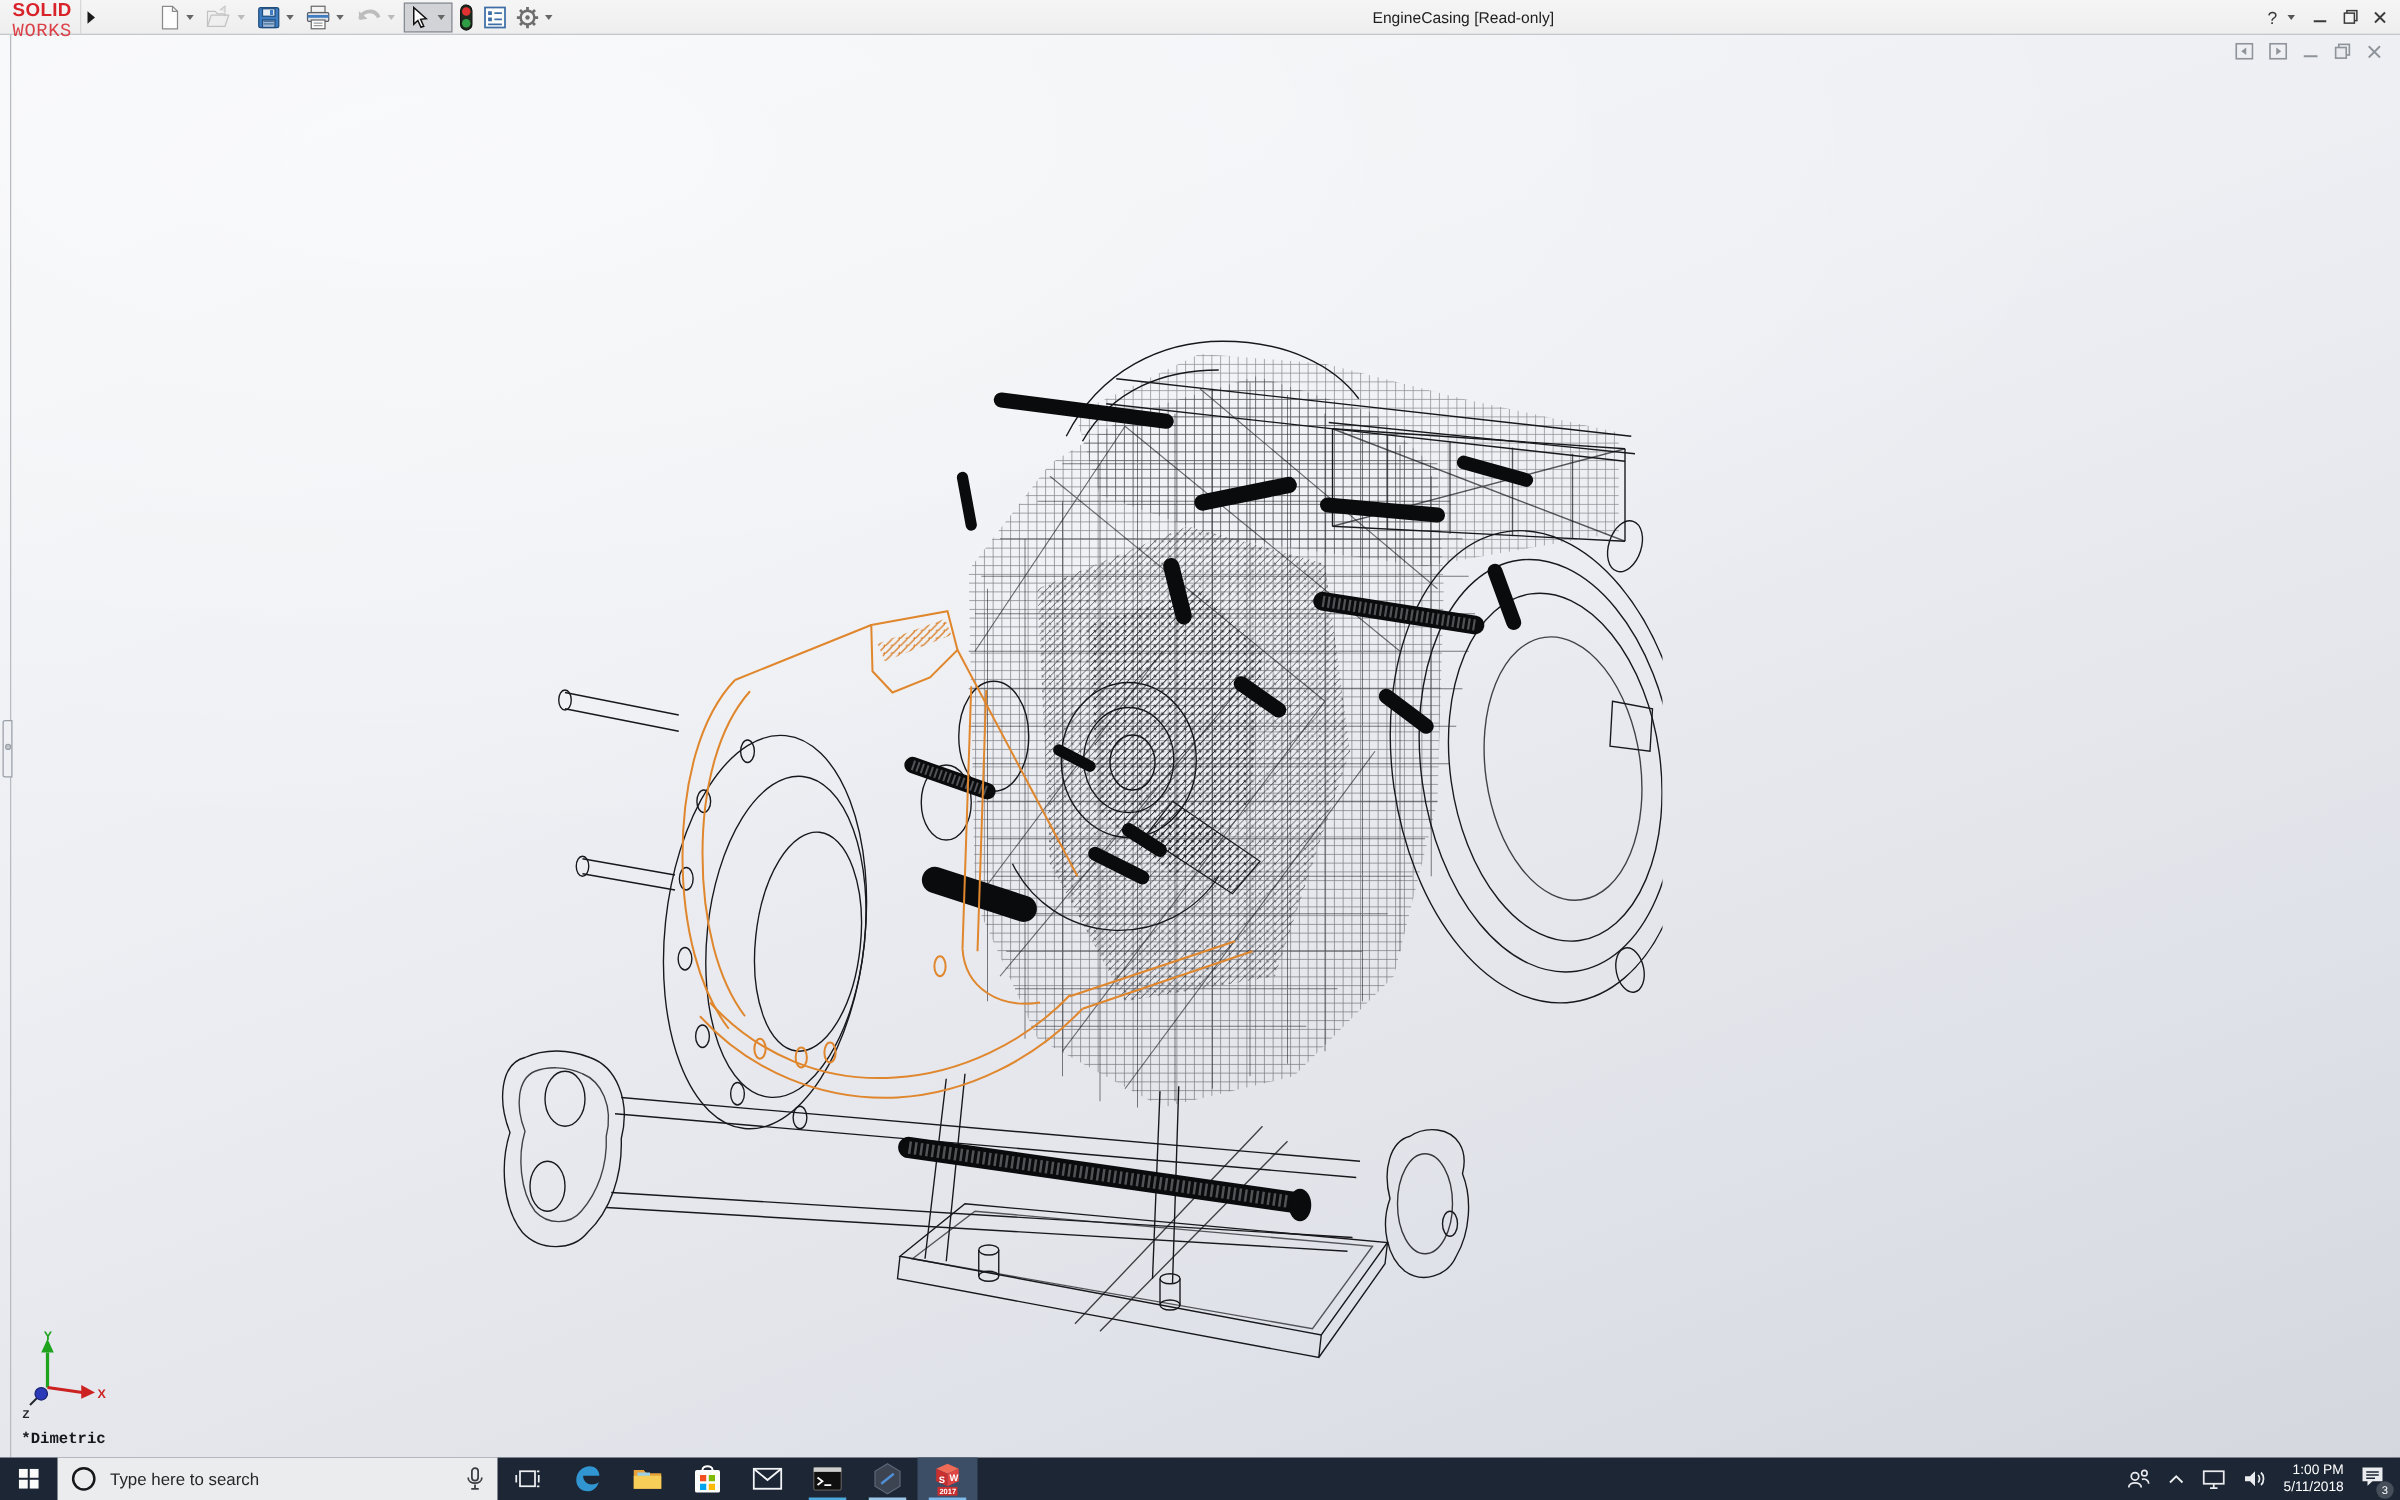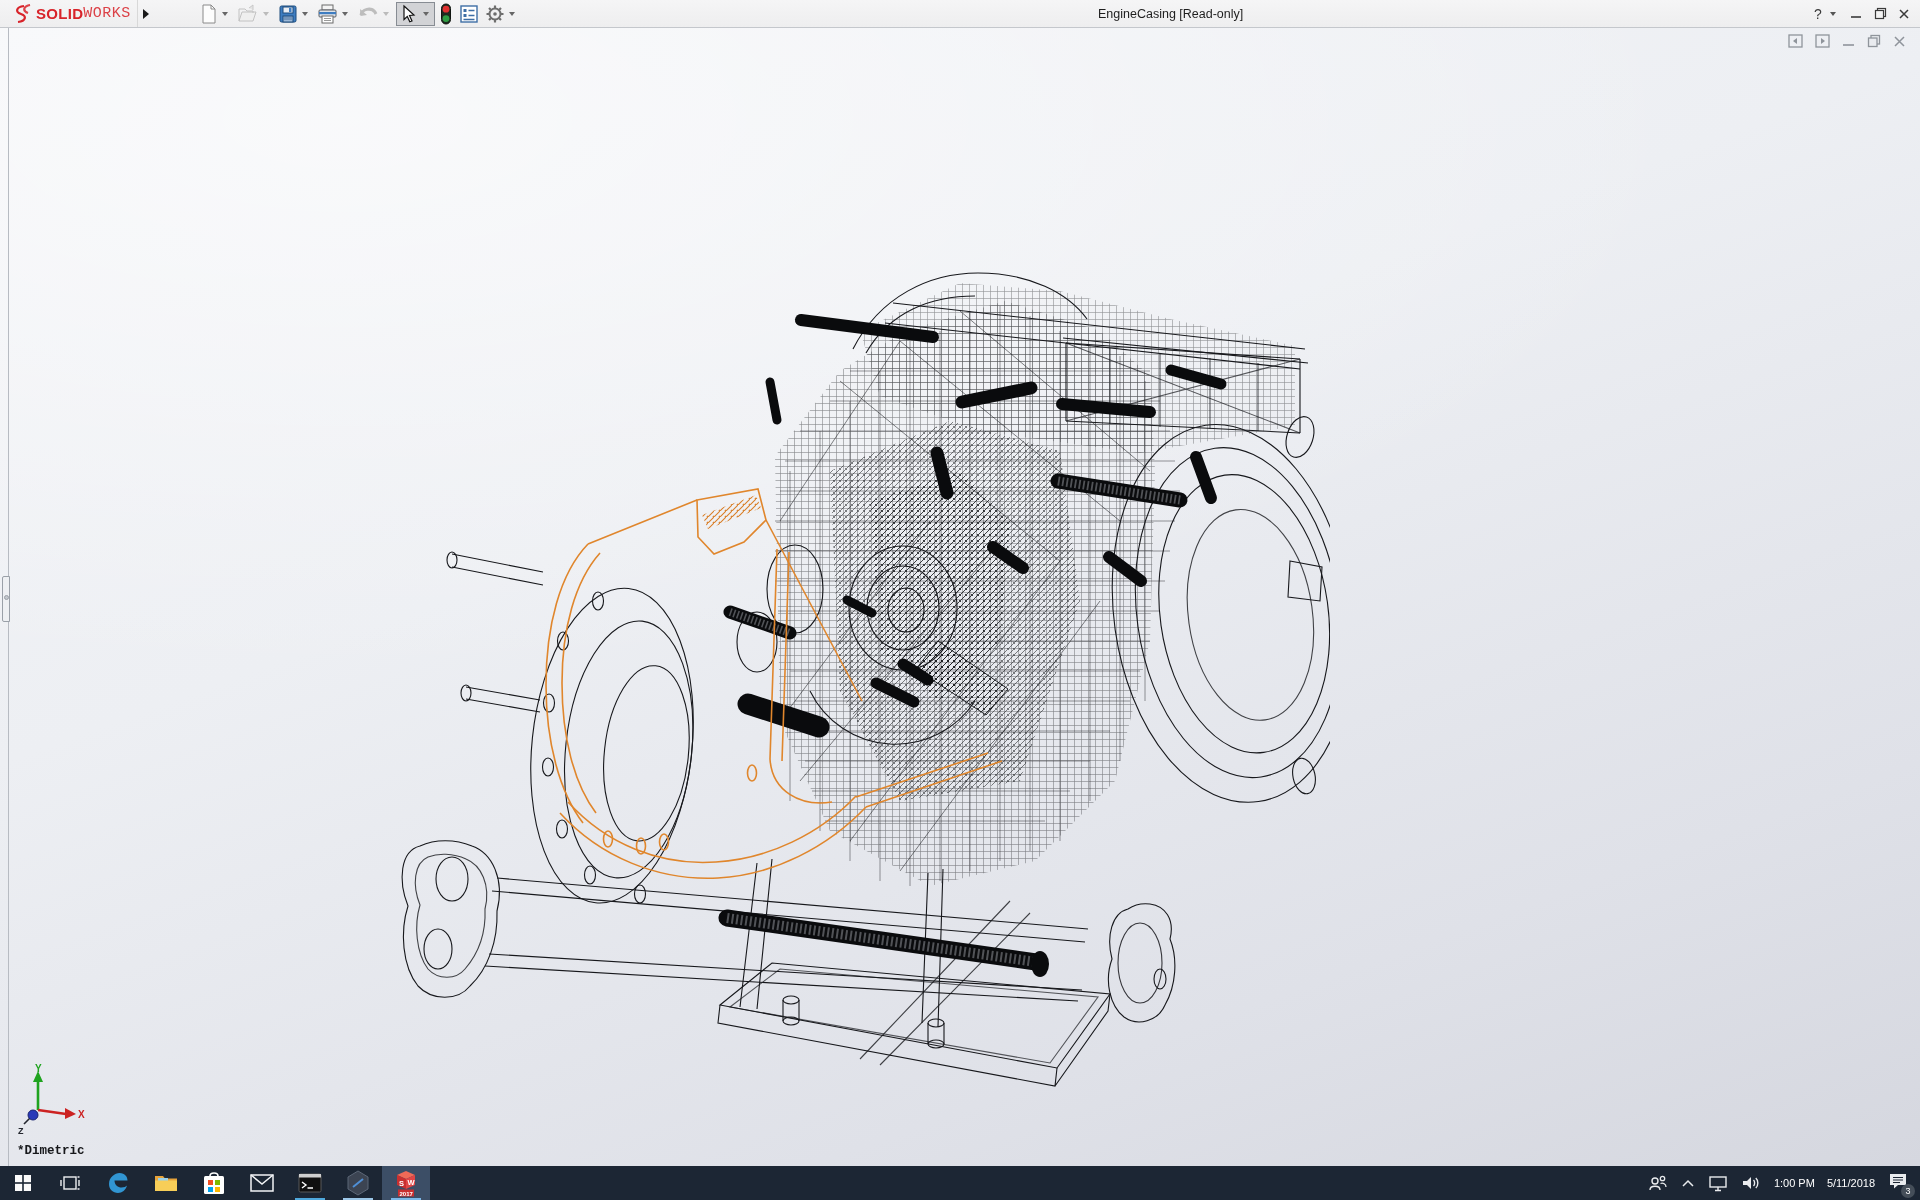--- a/index.html
+++ b/index.html
@@ -3,21 +3,21 @@
 <meta charset="utf-8">
 <style>
   * { box-sizing: border-box; margin: 0; padding: 0; }
   html,body { width:1920px; height:1200px; overflow:hidden;
     font-family:"Liberation Sans", sans-serif; background:#dfe1e8; }
 
   
   .titlebar { position:absolute; top:0; left:0; right:0; height:28px;
     background:linear-gradient(#f5f5f6,#eeeeef); border-bottom:1px solid #c4c7cc;
     display:flex; align-items:center; z-index:30; }
-  .brand { display:flex; align-items:center; padding:0 6px 0 10px; height:100%; }
+  .brand { display:flex; align-items:center; padding:0 6px 0 10px; height:100%;flex-direction:column; }
   .brand .solid { color:#d8232a; font-weight:700; font-size:15px; letter-spacing:.3px; }
   .brand .works { color:#d8232a; font-weight:400; font-size:15px; letter-spacing:.5px; opacity:.85;font-family:Liberation Mono, monospace; }
   .flyout { width:18px; height:100%; display:flex; align-items:center; justify-content:center;
     border-left:1px solid #d8d8d8; }
   .toolbar { display:flex; align-items:center; margin-left:42px; height:100%; }
   .tbtn { display:flex; align-items:center; padding:2px 2px; margin:0 1px; height:24px; }
   .tbtn .dd { width:0; height:0; border-left:3.5px solid transparent; border-right:3.5px solid transparent;
     border-top:4px solid #666; margin:0 3px 0 4px; }
   .tbtn.disabled .dd { border-top-color:#bbb; }
   .tbtn.pressed { border:1px solid #878c93; background:#d2d3d6; }
@@ -50,22 +50,22 @@
   .start { width:46px; display:flex; align-items:center; justify-content:center; }
   .searchbox { width:352px; background:#eaecee; display:flex; align-items:center; padding:0 10px; gap:10px; }
   .searchbox .ph { font-size:13.5px; color:#25272a; }
   .searchbox .mic { margin-left:auto; }
   .apps { display:flex; }
   .app { width:48px; display:flex; align-items:center; justify-content:center; position:relative; }
   .app .ul { position:absolute; bottom:0; left:9px; right:9px; height:2px; }
   .app.active { background:#3c4e66; }
   .app.active .ul { background:#7cb8e8; }
   .tray { margin-left:auto; display:flex; align-items:center; gap:13px; padding:0 12px; }
-  .clock { display:flex; align-items:flex-end; color:#ffffff; font-size:11px;
-    line-height:1.3;gap:12px; }
+  .clock { display:flex; flex-direction:column; align-items:flex-end; color:#ffffff; font-size:11px;
+    line-height:1.3; }
   .action { position:relative; }
   .badge { position:absolute; right:-7px; bottom:-4px; width:14px; height:14px; border-radius:50%;
     background:#454e59; color:#fff; font-size:9px; display:flex; align-items:center; justify-content:center; }
 </style>
 </head>
 <body>
 
 <div class="titlebar">
   <div class="brand">
     <svg width="26" height="20" viewBox="0 0 26 20">
@@ -368,20 +368,30 @@
 
 <div class="taskbar">
   <div class="start">
     <svg width="16" height="16" viewBox="0 0 16 16">
       <rect x="0" y="0" width="7.2" height="7.2" fill="#fbfbfb"></rect>
       <rect x="8.8" y="0" width="7.2" height="7.2" fill="#fbfbfb"></rect>
       <rect x="0" y="8.8" width="7.2" height="7.2" fill="#fbfbfb"></rect>
       <rect x="8.8" y="8.8" width="7.2" height="7.2" fill="#fbfbfb"></rect>
     </svg>
   </div>
+  <div class="searchbox">
+    <svg width="22" height="22" viewBox="0 0 22 22">
+      <circle cx="11" cy="11" r="8.5" fill="none" stroke="#17181b" stroke-width="2"></circle>
+    </svg>
+    <span class="ph">Type here to search</span>
+    <svg class="mic" width="16" height="20" viewBox="0 0 16 20">
+      <rect x="5.5" y="1.5" width="5" height="10" rx="2.5" fill="none" stroke="#3a3d42" stroke-width="1.4"></rect>
+      <path d="M2.5 9 C2.5 15 13.5 15 13.5 9 M8 14.5 V18 M5 18 H11" fill="none" stroke="#3a3d42" stroke-width="1.4"></path>
+    </svg>
+  </div>
 
   <div class="apps">
     <div class="app">
       <svg width="20" height="18" viewBox="0 0 20 18">
         <rect x="4" y="3" width="12" height="12" fill="none" stroke="#eef0f3" stroke-width="1.4"></rect>
         <path d="M1 6 V12 M19 6 V12 M19 5 h0" stroke="#eef0f3" stroke-width="1.4"></path>
         <path d="M17.5 3 L19.5 3 M17.5 15 L19.5 15" stroke="#eef0f3" stroke-width="1.4"></path>
       </svg>
     </div>
     <div class="app">

